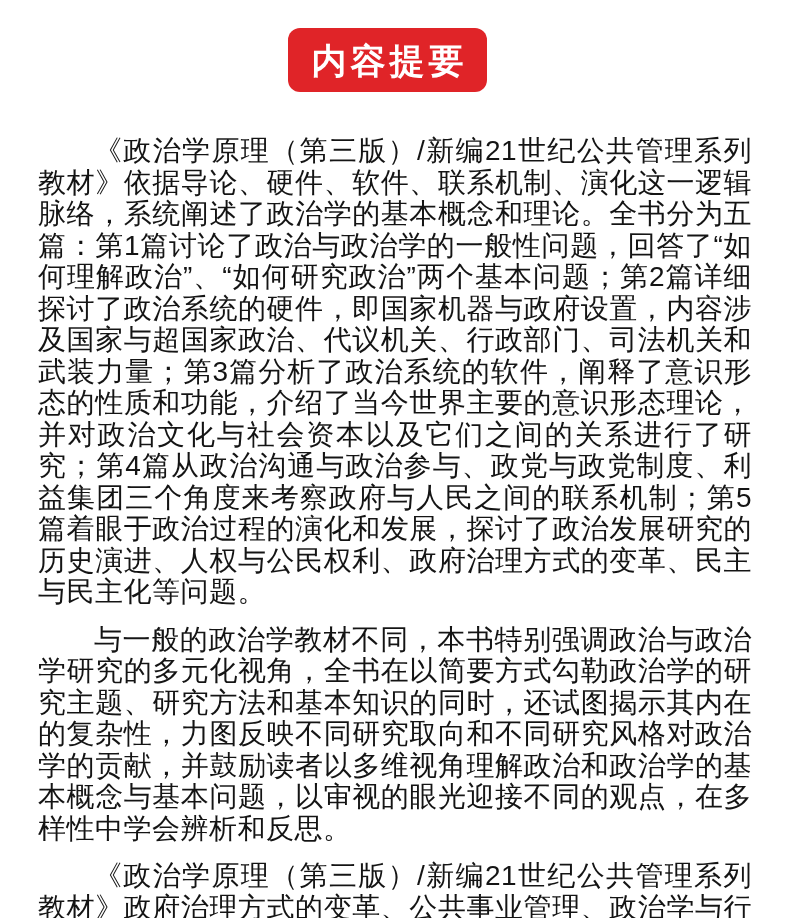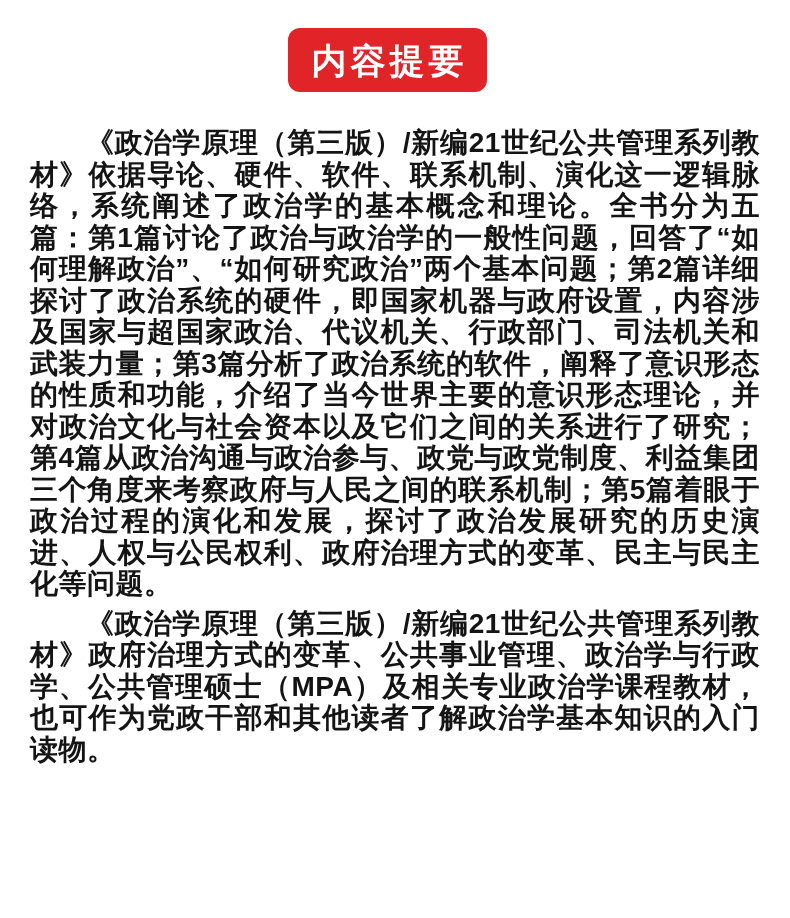--- a/index.html
+++ b/index.html
@@ -42,34 +42,34 @@
     right: 22px;
     top: 119px;
     color: #141414;
     font-size: 28px;
     line-height: 31.5px;
     text-align: justify;
     text-justify: inter-ideograph;
     letter-spacing: 0.5px;
   }
   .body-text p {
-    margin: 8px;
+    margin: 16px;
     padding: 0;
     text-indent: 2em;
     word-break: break-all;
-    font-weight: bold;
   }
 </style>
 </head>
 <body>
 
 <div class="page">
 
   <div class="badge" style="background: rgb(224, 36, 40);">
     <span class="badge-label" style="color: rgb(255, 255, 255);">内容提要</span>
   </div>
 
   <div class="body-text" style="color: rgb(20, 20, 20);">
     <p>《政治学原理（第三版）/新编21世纪公共管理系列教材》依据导论、硬件、软件、联系机制、演化这一逻辑脉络，系统阐述了政治学的基本概念和理论。全书分为五篇：第1篇讨论了政治与政治学的一般性问题，回答了“如何理解政治”、“如何研究政治”两个基本问题；第2篇详细探讨了政治系统的硬件，即国家机器与政府设置，内容涉及国家与超国家政治、代议机关、行政部门、司法机关和武装力量；第3篇分析了政治系统的软件，阐释了意识形态的性质和功能，介绍了当今世界主要的意识形态理论，并对政治文化与社会资本以及它们之间的关系进行了研究；第4篇从政治沟通与政治参与、政党与政党制度、利益集团三个角度来考察政府与人民之间的联系机制；第5篇着眼于政治过程的演化和发展，探讨了政治发展研究的历史演进、人权与公民权利、政府治理方式的变革、民主与民主化等问题。</p>
+    <p>与一般的政治学教材不同，本书特别强调政治与政治学研究的多元化视角，全书在以简要方式勾勒政治学的研究主题、研究方法和基本知识的同时，还试图揭示其内在的复杂性，力图反映不同研究取向和不同研究风格对政治学的贡献，并鼓励读者以多维视角理解政治和政治学的基本概念与基本问题，以审视的眼光迎接不同的观点，在多样性中学会辨析和反思。</p>
     <p>《政治学原理（第三版）/新编21世纪公共管理系列教材》政府治理方式的变革、公共事业管理、政治学与行政学、公共管理硕士（MPA）及相关专业政治学课程教材，也可作为党政干部和其他读者了解政治学基本知识的入门读物。</p>
   </div>
 
 </div>
 
 </body></html>

